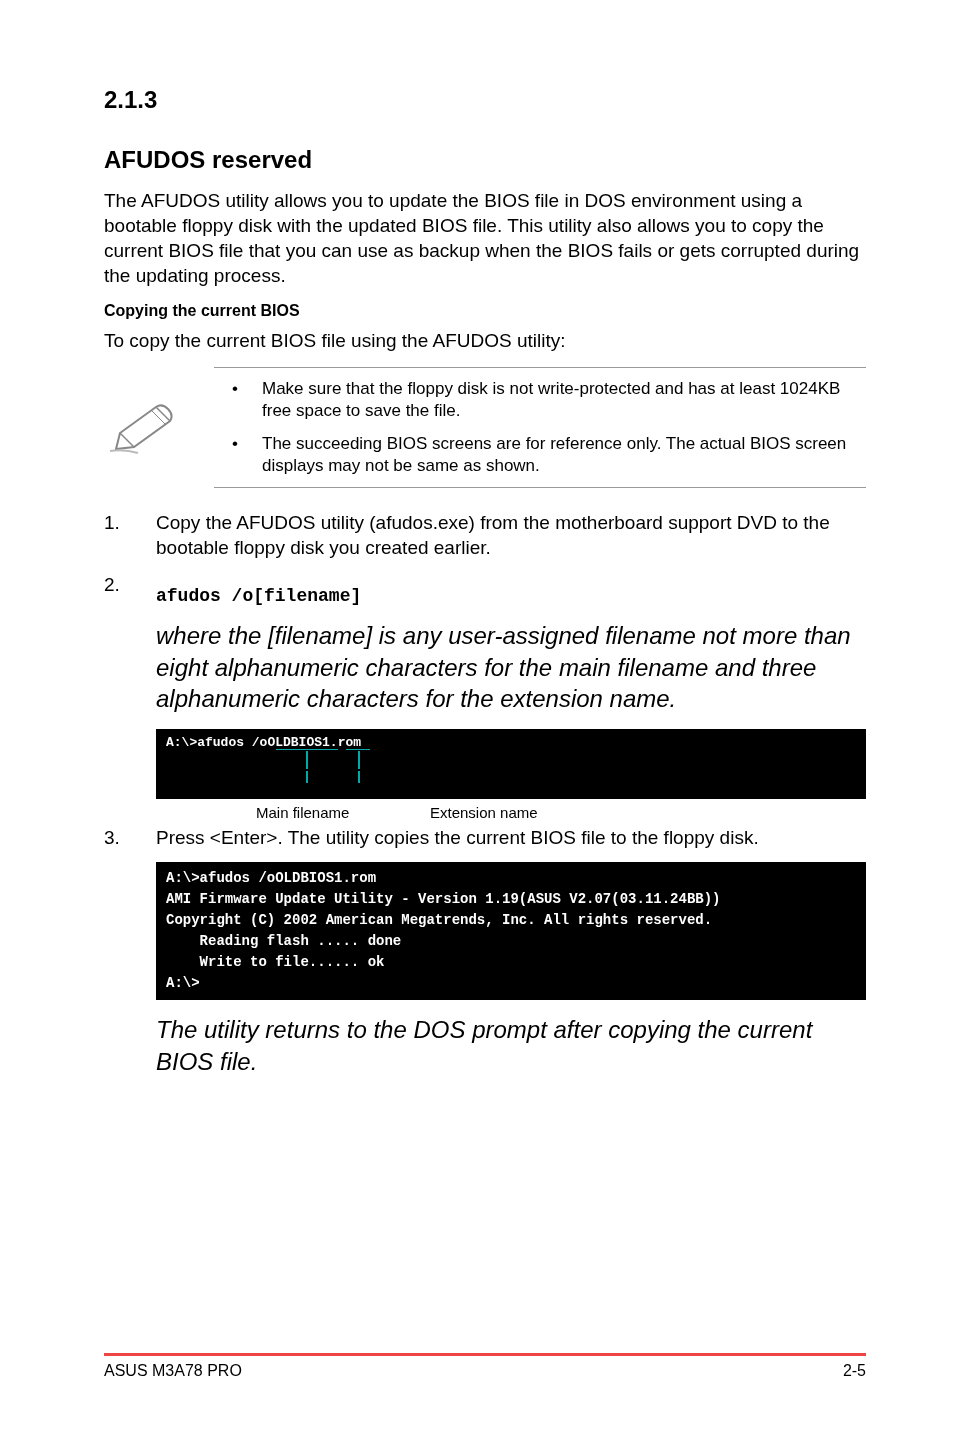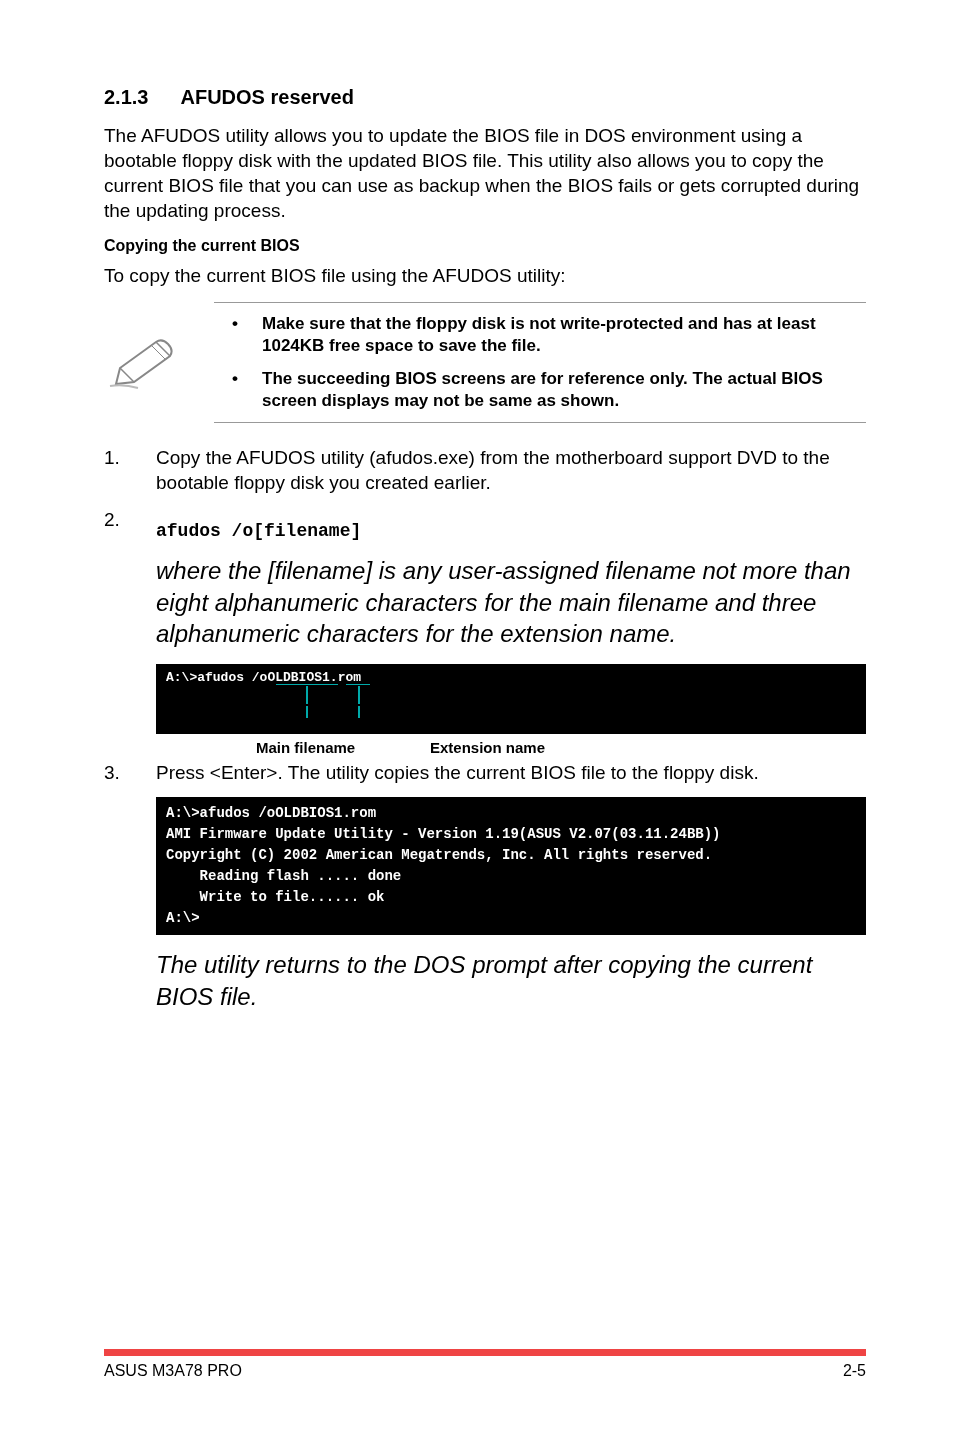--- a/index.html
+++ b/index.html
@@ -6,45 +6,46 @@
   body {
     width: 954px;
     height: 1438px;
     background: #fff;
     font-family: Arial, Helvetica, sans-serif;
     color: #000;
     position: relative;
     padding: 86px 88px 0 104px;
   }
   .section-heading {
-    font-size: 20px;
+    font-size: 24px;
     font-weight: bold;
     margin-bottom: 14px;
     display: flex;
     gap: 32px;
+    flex-direction: column;
   }
   .body-text {
     font-size: 19px;
     line-height: 1.32;
     margin-bottom: 14px;
   }
   .sub-heading {
     font-size: 16px;
     font-weight: bold;
     margin-top: 10px;
     margin-bottom: 8px;
   }
   .note-block {
     margin: 14px 0 22px 110px;
     border-top: 1px solid #999;
     border-bottom: 1px solid #999;
     padding: 10px 0 10px 0;
     position: relative;
   }
-  .note-wrapper { position: relative; font-weight: bold; }
+  .note-wrapper { position: relative; }
   .pencil-icon {
     position: absolute;
     left: 4px;
     top: 36px;
     width: 70px;
     height: 54px;
   }
   .pencil-icon svg { width: 100%; height: 100%; }
   .note-list { list-style: none; }
   .note-list li {
@@ -108,39 +109,39 @@
     padding: 6px 10px 0 10px;
     position: relative;
     height: 70px;
   }
   .diagram-highlight {
     position: absolute;
     bottom: -22px;
     font-family: Arial, sans-serif;
     color: #000;
     font-size: 15px;
-    font-weight: bold;
+    font-weight: normal;
   }
   .underline-main {
     position: absolute;
     top: 20px;
     border-bottom: 1.5px solid #0aa;
   }
   .tick {
     position: absolute;
     width: 1.5px;
     height: 18px;
     background: #0aa;
   }
   .footer {
     position: absolute;
     bottom: 58px;
     left: 104px;
     right: 88px;
-    border-top: 7px solid #ef4444;
+    border-top: 3px solid #ef4444;
     padding-top: 6px;
     display: flex;
     justify-content: space-between;
     font-size: 16px;
   }
 </style>
 </head>
 <body>
 
 <div class="section-heading">

